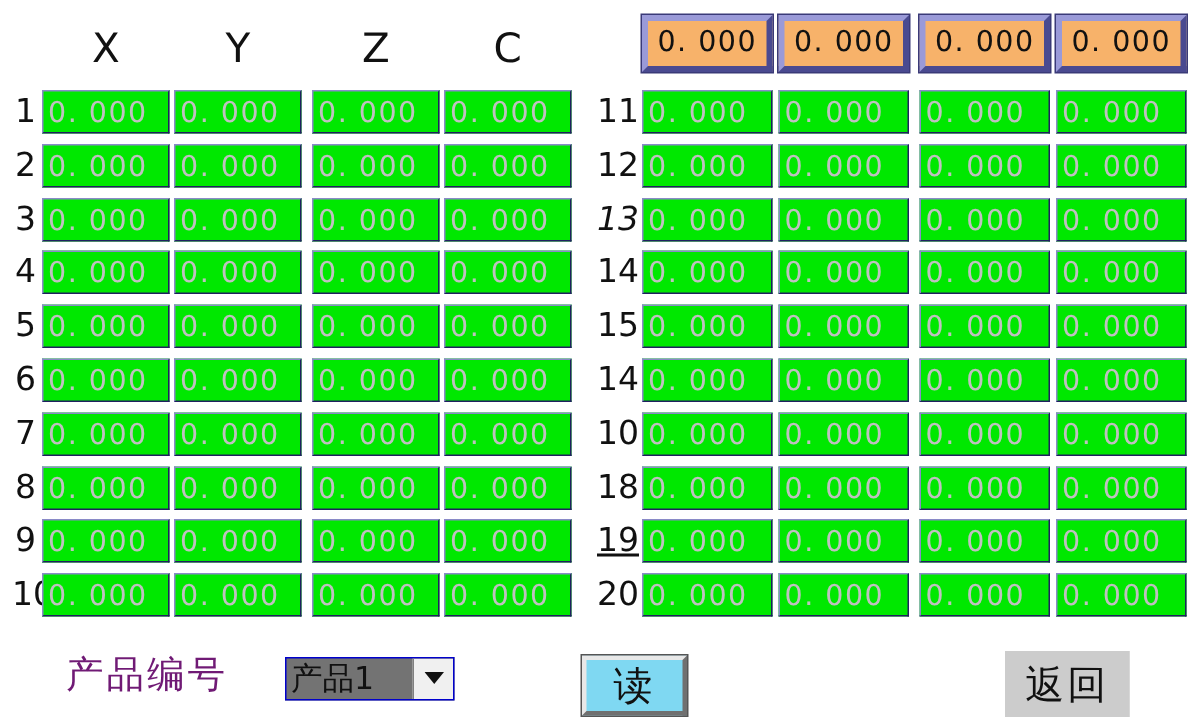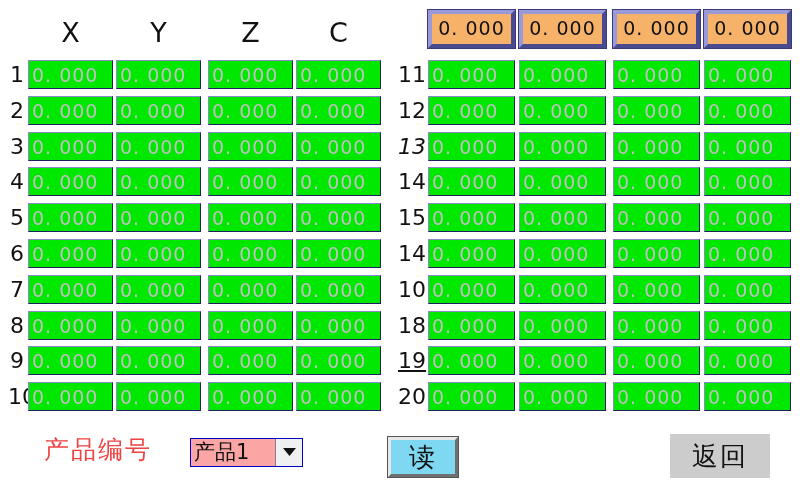--- a/index.html
+++ b/index.html
@@ -71,31 +71,31 @@
     font-family: "DejaVu Sans", sans-serif;
     letter-spacing: 1px;
     white-space: nowrap;
   }
 
   
   .label-cn {
     position: absolute;
     font-size: 25px;
     line-height: 30px;
-    color: #ef4444;
+    color: #701a75;
     font-family: "DejaVu Sans", sans-serif;
     white-space: nowrap;
     letter-spacing: 2px;
   }
 
   .combo {
     position: absolute;
     box-sizing: border-box;
     border: 1px solid #0000cc;
-    background: #fca5a5;
+    background: #737373;
     display: flex;
     align-items: stretch;
     overflow: hidden;
   }
   .combo-text {
     flex: 1;
     font-size: 21px;
     line-height: 27px;
     color: #111111;
     font-family: "DejaVu Sans", sans-serif;
@@ -260,15 +260,15 @@
     <svg width="13" height="9" viewBox="0 0 13 9" aria-hidden="true">
       <polygon points="0,0 13,0 6.5,8" fill="#111111"></polygon>
     </svg>
   </div>
 </div>
 
 <div class="btn3d btn-read" style="left:388px; top:437px; width:70px; height:40px;">
   <span>读</span>
 </div>
 
-<div class="btn3d btn-back" style="left:670px; top:434px; width:100px; height:44px;">
+<div class="btn3d btn-back" style="left:670px; top:434px; width:83px; height:44px;">
   <span>返回</span>
 </div>
 
 </body></html>

